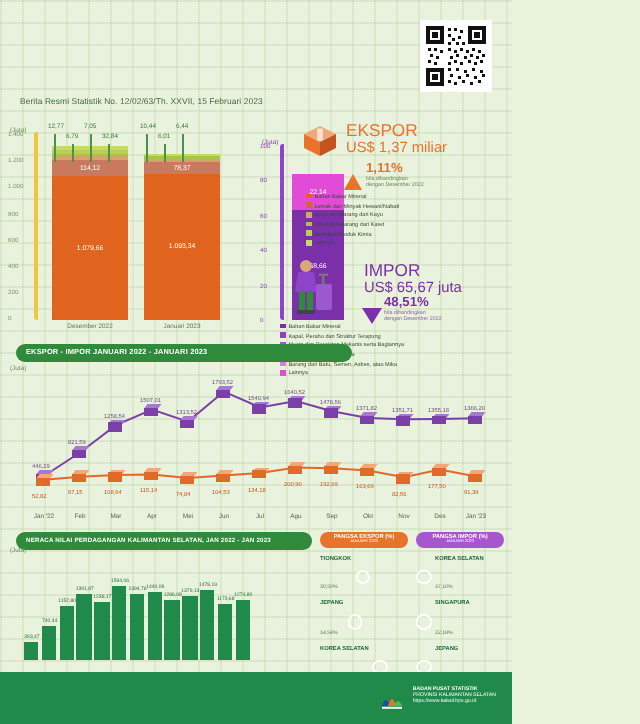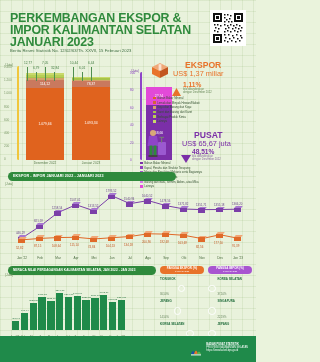--- a/index.html
+++ b/index.html
@@ -37,21 +37,21 @@
     color:#fff; }
   .callout { position:absolute; font-size:3.2px; color:#3f7a3f; }
   .cline { position:absolute; background:#4f8f4f; width:.6px; }
   .barcap { position:absolute; font-size:3.2px; color:#5c7d4e;
     text-align:center; width:46px; }
   
   .axisR { position:absolute; left:140px; top:14px; width:3px; height:88px;
     border-left:2px solid #8e44c8; border-radius:2px; }
   
   .panel { position:absolute; }
-  .bigttl { font-size:8.6px; font-weight:bold; color:#e8732a; line-height:8.4px;margin-left:12px; }
+  .bigttl { font-size:8.6px; font-weight:normal; color:#e8732a; line-height:8.4px; }
   .bigval { font-size:7.4px; font-weight:normal; color:#e8732a; line-height:8px; }
   .pct { font-size:6.6px; font-weight:bold; }
   .note { font-size:2.7px; line-height:3.1px; }
   .legitem { display:flex; align-items:center; gap:1.6px; margin-bottom:.7px; }
   .legitem i { width:2.6px; height:2.6px; display:block; flex:none; }
   .legitem span { font-size:2.8px; color:#33502f; white-space:nowrap; }
   
   .secbar { position:absolute; height:8.5px; border-radius:4.5px;
     background:#2f8a3c; display:flex; align-items:center; padding:0 5px; }
   .secbar span { font-size:3.7px; font-weight:bold; color:#fff;
@@ -90,21 +90,20 @@
   .ftr .ft { position:absolute; right:8px; top:7px; text-align:left;
     font-size:2.6px; color:#fff; line-height:3.2px; }
   .ftlogo { position:absolute; right:54px; top:8px; width:12px; height:12px; }
 </style>
 </head>
 <body>
 
 <div class="page">
 
   <div class="hdr">
-    <h1>PERKEMBANGAN EKSPOR &amp; IMPOR KALIMANTAN SELATAN JANUARI 2023</h1>
     <div class="sub">Berita Resmi Statistik No. 12/02/63/Th. XXVII, 15 Februari 2023</div>
     <div class="qr">
       <svg width="32" height="32" viewBox="0 0 32 32">
         <rect width="32" height="32" fill="#fff"></rect>
         <g fill="#111">
           <rect x="1" y="1" width="9" height="9"></rect>
             <rect x="3" y="3" width="5" height="5" fill="#fff"></rect>
             <rect x="4" y="4" width="3" height="3"></rect>
           <rect x="22" y="1" width="9" height="9"></rect>
             <rect x="24" y="3" width="5" height="5" fill="#fff"></rect>
@@ -296,21 +295,21 @@
         <path d="M7 7 h8 l1.5 10 h-11 Z" fill="#8e44c8"></path>
         <rect x="7.5" y="16.5" width="3" height="10" fill="#2f8a3c"></rect>
         <rect x="11.5" y="16.5" width="3" height="10" fill="#2f8a3c"></rect>
         <rect x="6.5" y="26" width="4.5" height="2" fill="#444"></rect>
         <rect x="11" y="26" width="4.5" height="2" fill="#444"></rect>
         <rect x="16" y="13" width="8" height="13" rx="1" fill="#9b59d0"></rect>
         <rect x="19" y="8.5" width="1.2" height="5" fill="#777"></rect>
         <rect x="17.5" y="7.8" width="4.5" height="1.2" fill="#777"></rect>
       </svg>
     </div>
-    <div class="bigttl" style="position:absolute;left:44px;top:3px;color:#7b2fa8;">PUSAT</div>
+    <div class="bigttl" style="position:absolute;left:44px;top:3px;color:#7b2fa8;">IMPOR</div>
     <div class="bigval" style="position:absolute;left:44px;top:12px;color:#7b2fa8;">US$ 65,67 juta</div>
     <div style="position:absolute;left:43px;top:21px;width:10px;height:8px;">
       <svg width="10" height="8" viewBox="0 0 10 8">
           <polygon points="0,0 10,0 5,8" fill="#7b2fa8"></polygon>
         </svg>
     </div>
     <div class="pct" style="position:absolute;left:54px;top:20px;color:#7b2fa8;">48,51%</div>
     <div class="note" style="position:absolute;left:54px;top:27px;color:#8a6aa0;white-space:pre-line;">bila dibandingkan
 dengan Desember 2022</div>
     <div style="position:absolute;left:2px;top:33px;" id="implegend">

